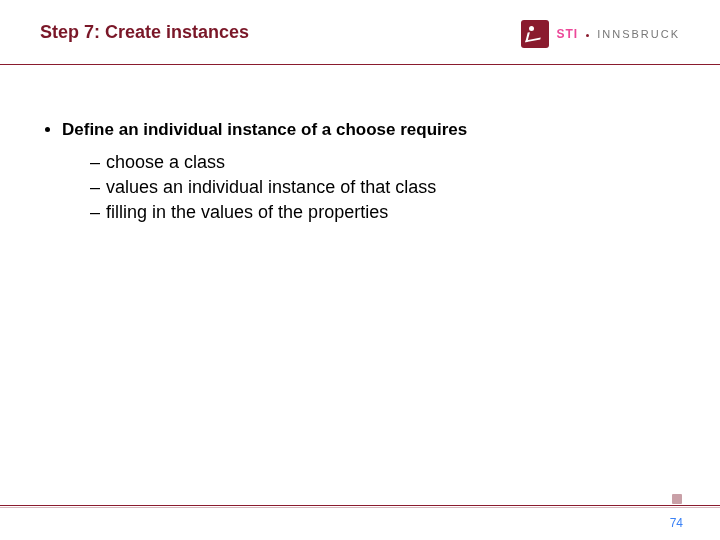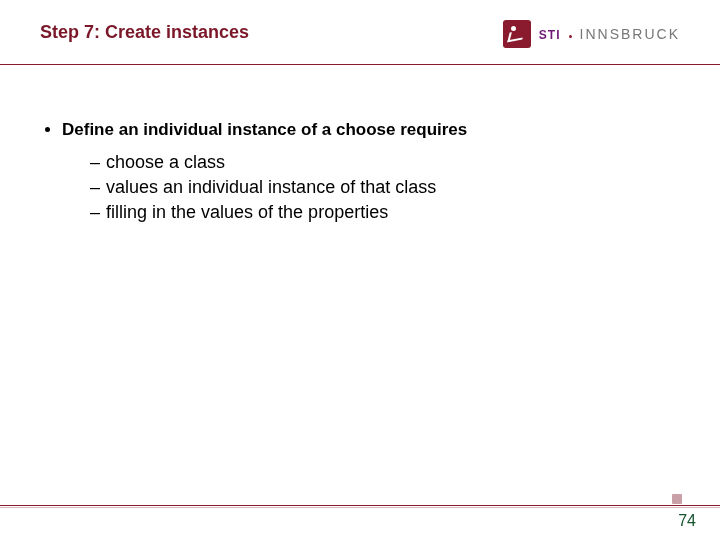--- a/index.html
+++ b/index.html
@@ -81,36 +81,36 @@
   }
   .logo-text {
     display: flex;
     align-items: baseline;
     gap: 6px;
     font-size: 12px;
     letter-spacing: 1px;
   }
   .logo-text .sti {
     font-weight: bold;
-    color: #701a75;
+    color: #ec4899;
   }
   .logo-text .dot {
     width: 3px;
     height: 3px;
     background: #8a1b2e;
     border-radius: 50%;
     display: inline-block;
     margin: 0 2px;
     position: relative;
     top: -1px;
   }
   .logo-text .ibk {
     color: #777;
     letter-spacing: 2px;
-    font-size: 14px;
+    font-size: 11px;
   }
   .hr-top {
     position: absolute;
     top: 64px;
     left: 0;
     right: 0;
     height: 0;
     border-top: 1px solid #8a1b2e;
   }
   .content {
@@ -159,23 +159,23 @@
     position: absolute;
     bottom: 32px;
     left: 0;
     right: 0;
     height: 0;
     border-top: 1px solid #d7b8be;
   }
   .page-num {
     position: absolute;
     bottom: 10px;
-    right: 24px;
-    font-size: 16px;
-    color: #14532d;
+    right: 37px;
+    font-size: 12px;
+    color: #3b82f6;
   }
   .footer-logo {
     position: absolute;
     bottom: 36px;
     right: 38px;
     font-size: 7px;
     color: #a8a8a8;
     letter-spacing: 0.5px;
     display: flex;
     align-items: center;

